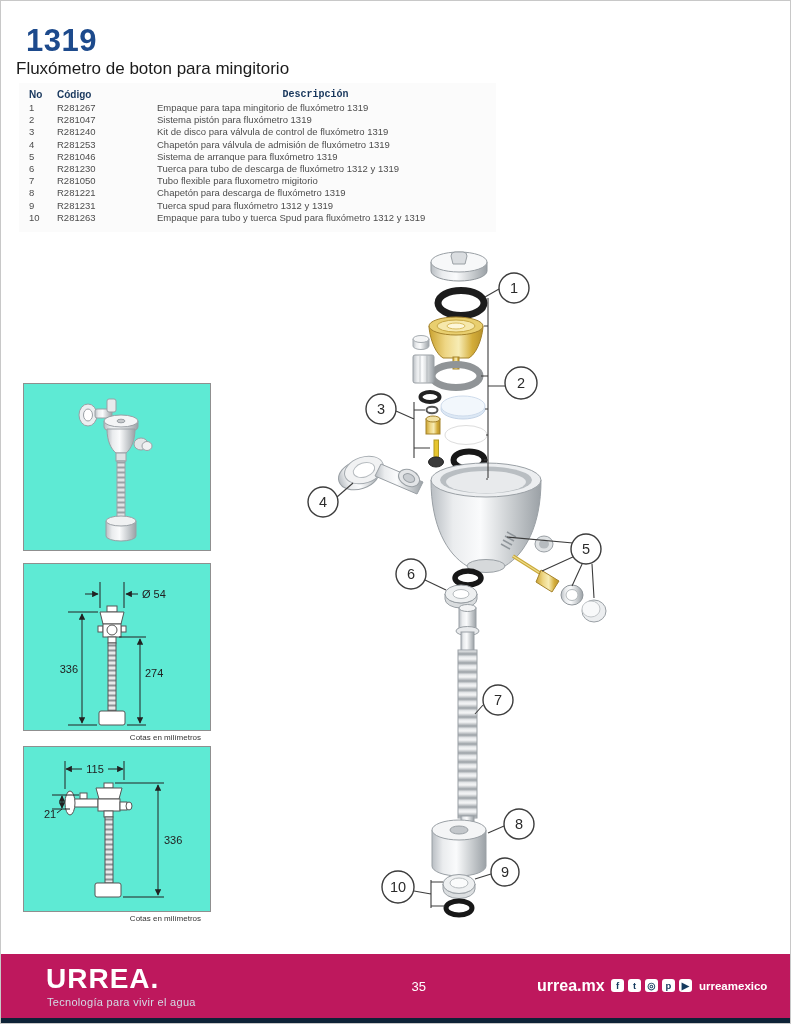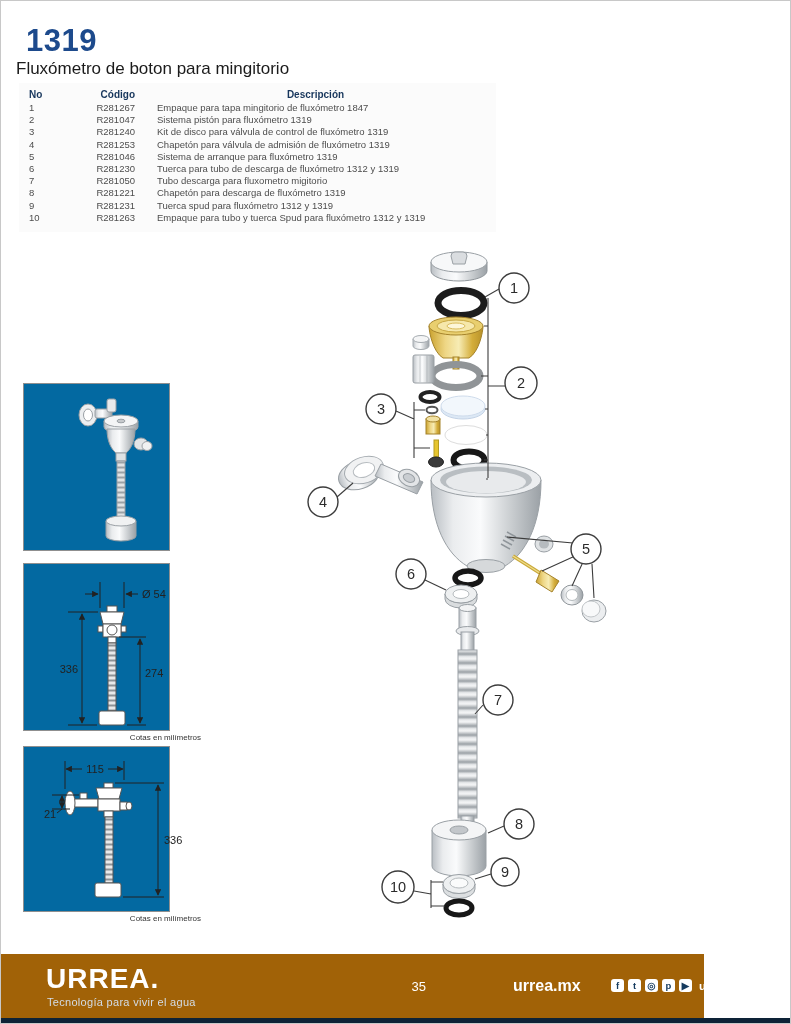--- a/index.html
+++ b/index.html
@@ -5,41 +5,41 @@
   html,body{margin:0;padding:0;background:#ffffff;}
   .page{position:relative;width:791px;height:1024px;background:#fff;border:1px solid #c8c8c8;
         box-sizing:border-box;overflow:hidden;font-family:"Liberation Sans",sans-serif;}
   
   .model{position:absolute;left:25px;top:22px;font-size:31px;font-weight:bold;color:#1d4a8c;letter-spacing:.5px;}
   .subtitle{position:absolute;left:15px;top:58px;font-size:17px;color:#1b1b1b;}
   
   .ptable{position:absolute;left:18px;top:82px;width:477px;background:#fbfbfb;padding:4px 0 8px 10px;box-sizing:border-box;}
   .prow{display:grid;grid-template-columns:28px 78px 1fr;column-gap:0;line-height:12.2px;font-size:9.5px;color:#4d4d4d;}
   .prow .c-no{text-align:left;}
-  .prow .c-code{text-align:right;}
+  .prow .c-code{text-align:left;}
   .prow .c-desc{text-align:left;padding-left:22px;}
   .phead{font-size:10px;font-weight:bold;color:#17365c;line-height:15px;}
-  .phead .c-desc{text-align:center;padding-left:0;}
+  .phead .c-desc{text-align:center;padding-left:0;font-family:Liberation Mono, monospace;}
   
-  .figbox{position:absolute;width:147px;border:1px solid #8f8f8f;background:#0369a1;box-sizing:border-box;}
+  .figbox{position:absolute;width:188px;border:1px solid #8f8f8f;background:#5eead4;box-sizing:border-box;}
   .fig1{left:22px;top:382px;height:168px;}
   .fig2{left:22px;top:562px;height:168px;}
   .fig3{left:22px;top:745px;height:166px;}
   .figcaption{position:absolute;left:22px;width:178px;text-align:right;font-size:8px;color:#333;}
   .cap2{top:732px;}
   .cap3{top:913px;}
   
   .exploded{position:absolute;left:290px;top:225px;width:350px;height:715px;}
   
-  .footer{position:absolute;left:0;top:953px;width:703px;height:71px;background:#a16207;color:#fff;}
+  .footer{position:absolute;left:0;top:953px;width:791px;height:71px;background:#be185d;color:#fff;}
   .footer-strip{position:absolute;left:0;bottom:0;width:791px;height:7px;background:#0d2236;}
   .brand{position:absolute;left:45px;top:9px;font-size:28px;font-weight:bold;letter-spacing:1px;color:#fff;}
   .tagline{position:absolute;left:46px;top:42px;font-size:11px;color:#d3dce6;letter-spacing:.3px;}
   .pagenum{position:absolute;left:365px;top:25px;width:60px;text-align:right;font-size:13px;color:#fff;}
-  .website{position:absolute;left:512px;top:23px;font-size:16px;font-weight:bold;color:#fff;}
+  .website{position:absolute;left:536px;top:23px;font-size:16px;font-weight:bold;color:#fff;}
   .social{position:absolute;left:610px;top:25px;display:flex;align-items:center;gap:4px;}
   .sicon{display:inline-block;width:13px;height:13px;background:#fff;color:#143a5e;border-radius:3px;
          font-size:9.5px;line-height:13px;text-align:center;font-weight:bold;}
   .handle{margin-left:3px;font-size:11.5px;font-weight:bold;color:#fff;}
   svg text{font-family:"Liberation Sans",sans-serif;}
 </style>
 </head>
 <body>
 
 <div class="page">
@@ -49,21 +49,21 @@
 
   <div class="ptable">
     <div class="prow phead">
       <div class="c-no">No</div>
       <div class="c-code">Código</div>
       <div class="c-desc">Descripción</div>
     </div>
     <div class="prow">
       <div class="c-no">1</div>
       <div class="c-code">R281267</div>
-      <div class="c-desc">Empaque para tapa mingitorio de fluxómetro 1847</div>
+      <div class="c-desc">Empaque para tapa mingitorio de fluxómetro 1319</div>
     </div>
     <div class="prow">
       <div class="c-no">2</div>
       <div class="c-code">R281047</div>
       <div class="c-desc">Sistema pistón para fluxómetro 1319</div>
     </div>
     <div class="prow">
       <div class="c-no">3</div>
       <div class="c-code">R281240</div>
       <div class="c-desc">Kit de disco para válvula de control de fluxómetro 1319</div>
@@ -79,21 +79,21 @@
       <div class="c-desc">Sistema de arranque para fluxómetro 1319</div>
     </div>
     <div class="prow">
       <div class="c-no">6</div>
       <div class="c-code">R281230</div>
       <div class="c-desc">Tuerca para tubo de descarga de fluxómetro 1312 y 1319</div>
     </div>
     <div class="prow">
       <div class="c-no">7</div>
       <div class="c-code">R281050</div>
-      <div class="c-desc">Tubo descarga para fluxometro migitorio</div>
+      <div class="c-desc">Tubo flexible para fluxometro migitorio</div>
     </div>
     <div class="prow">
       <div class="c-no">8</div>
       <div class="c-code">R281221</div>
       <div class="c-desc">Chapetón para descarga de fluxómetro 1319</div>
     </div>
     <div class="prow">
       <div class="c-no">9</div>
       <div class="c-code">R281231</div>
       <div class="c-desc">Tuerca spud para fluxómetro 1312 y 1319</div>

